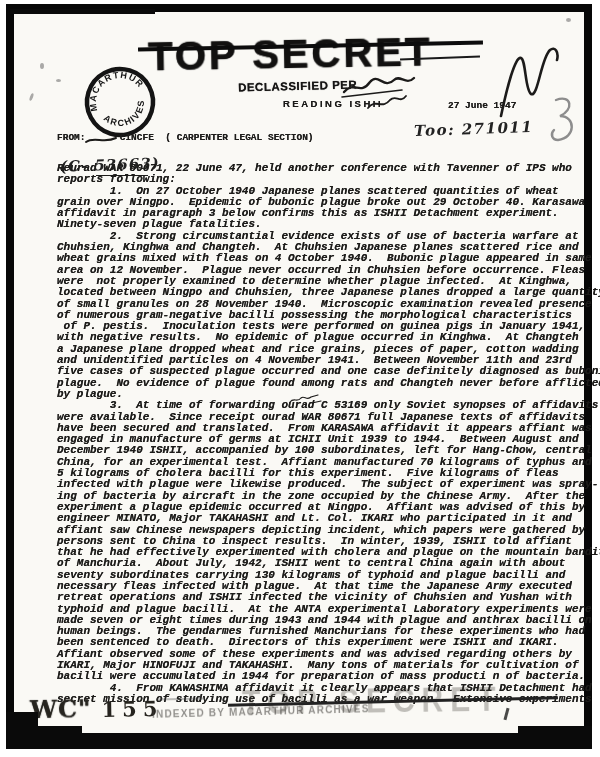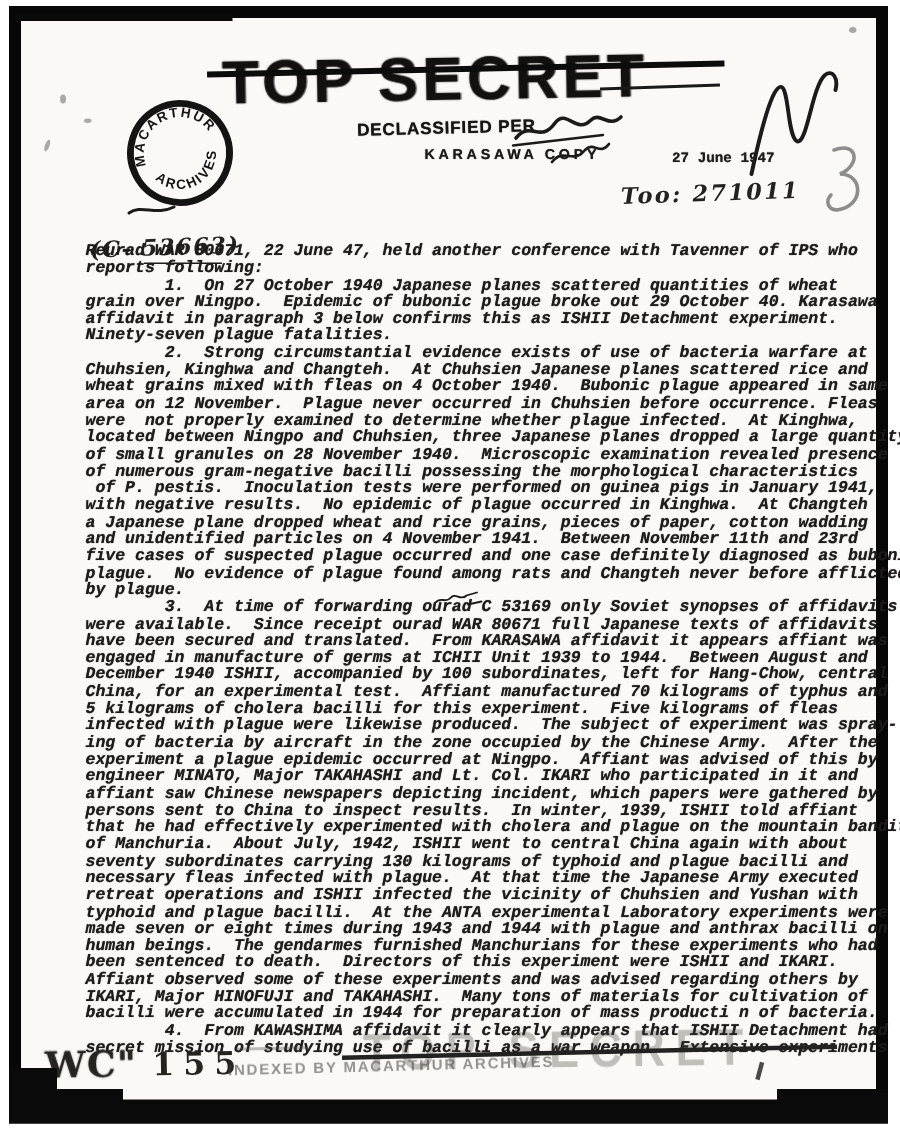--- a/index.html
+++ b/index.html
@@ -78,31 +78,32 @@
   <div class="ts-stamp">TOP SECRET</div>
   <div class="strike1"></div>
   <div class="strike2"></div>
 
   <div class="decl">DECLASSIFIED PER</div>
   <svg width="100" height="45" style="left:340px;top:70px;">
     <path class="scribble" stroke-width="2.4" d="M4,22 C14,10 20,26 30,12 C38,2 44,20 54,10 C60,4 66,16 74,8"></path>
     <path class="scribble" stroke-width="1.6" d="M2,27 L62,20"></path>
     <path class="scribble" stroke-width="1.8" d="M28,38 C36,28 42,40 50,30 C56,24 60,34 66,26"></path>
   </svg>
-  <div class="readcopy">KARASAWA COPY</div>
+  <div class="readcopy">READING ISHII</div>
 
   <p class="typed hdr" style="left:448px;top:100px;">27 June 1947</p>
   <svg width="80" height="85" style="left:495px;top:42px;">
     <path class="scribble" stroke-width="2.6" d="M6,74 C12,46 20,14 26,16 C31,18 30,48 36,52 C43,56 46,16 55,8 C60,4 64,10 62,18"></path>
   </svg>
   <svg width="30" height="55" style="left:550px;top:92px;">
     <path class="ltscribble" stroke-width="2.4" d="M6,8 C22,2 24,18 10,24 C26,24 26,46 8,48 C2,48 0,42 4,38"></path>
   </svg>
   <div class="script too">Too: 271011</div>
 
+  <p class="typed hdr" style="left:57px;top:132px;">FROM:      CINCFE  ( CARPENTER LEGAL SECTION)</p>
   <svg width="35" height="12" style="left:84px;top:134px;">
     <path class="scribble" stroke-width="2" d="M2,8 C10,2 20,10 32,4"></path>
   </svg>
   <div class="script c53663">(C- 53663)</div>
 
   <pre class="typed bodytext" style="left:57px;top:163px;">Reurad WAR 80671, 22 June 47, held another conference with Tavenner of IPS who
 reports following:
         1.  On 27 October 1940 Japanese planes scattered quantities of wheat
 grain over Ningpo.  Epidemic of bubonic plague broke out 29 October 40. Karasawa
 affidavit in paragraph 3 below confirms this as ISHII Detachment experiment.

